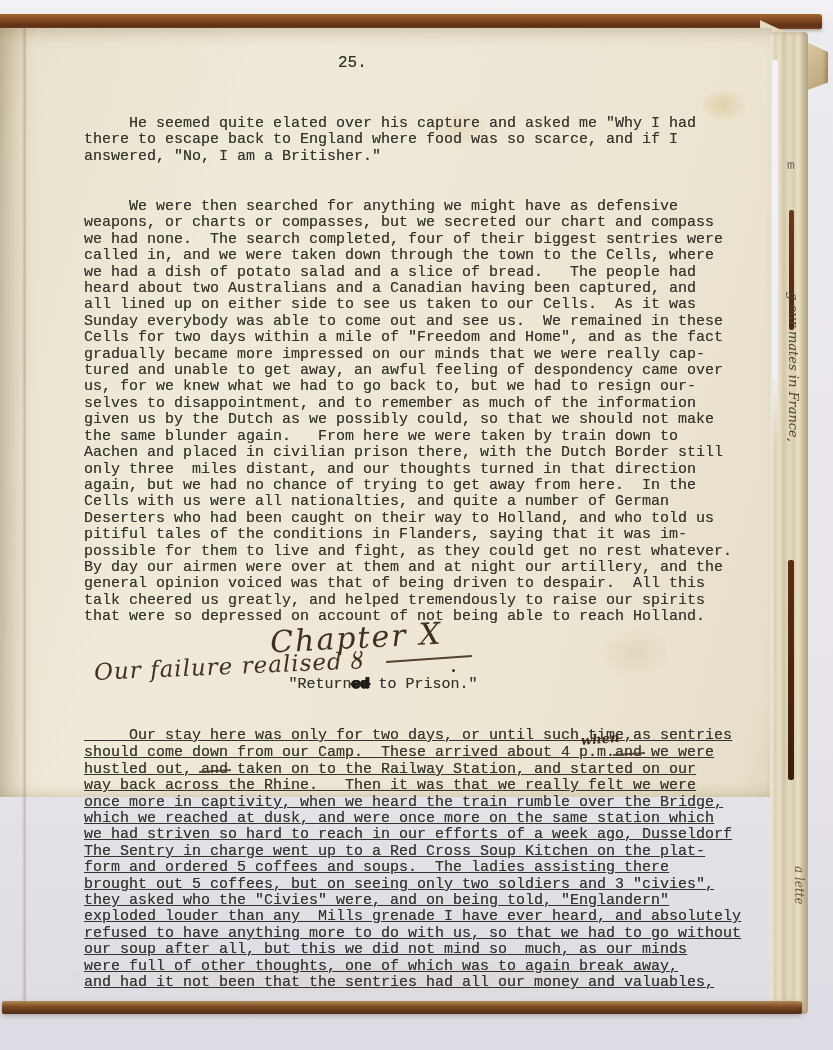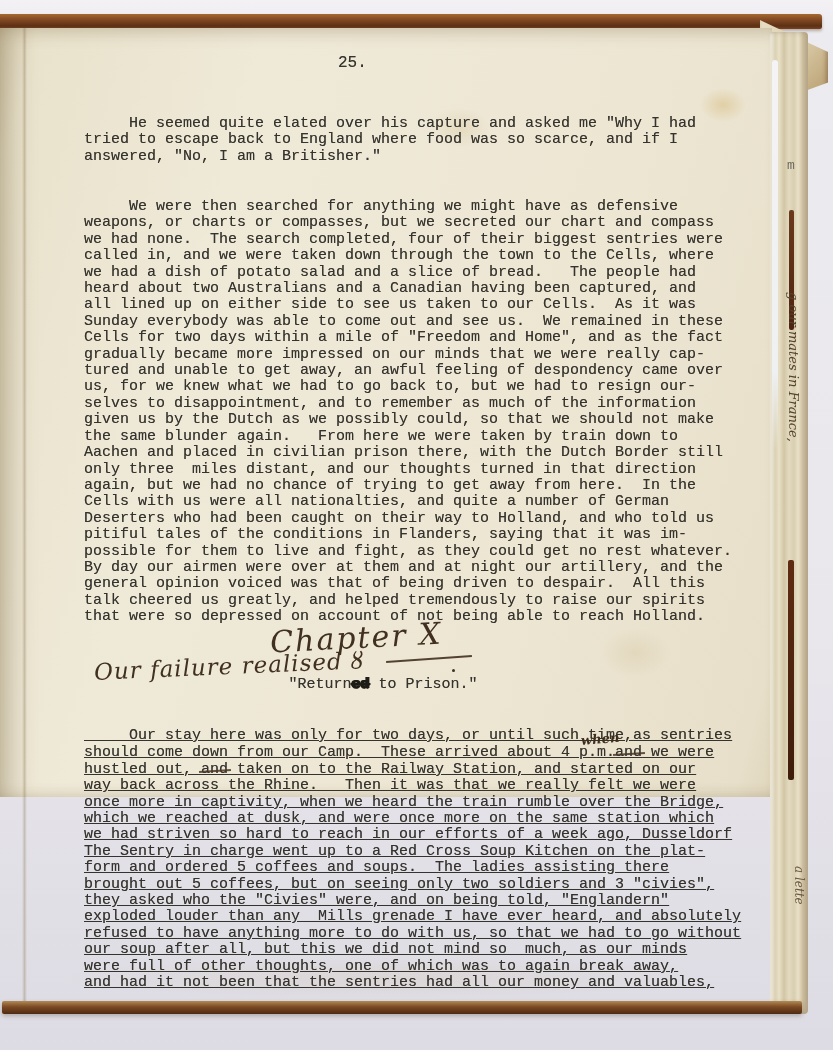--- a/index.html
+++ b/index.html
@@ -137,21 +137,21 @@
 
 <div class="abs page">
   <div class="abs gutter-line"></div>
   <div class="abs stain s1"></div>
   <div class="abs stain s2"></div>
   <div class="abs stain s3"></div>
   <div class="abs stain s4"></div>
 
   <div class="abs typed page-number">25.</div>
 
-  <div class="abs typed para p1"><div class="line">     He seemed quite elated over his capture and asked me "Why I had</div><div class="line">tried to escape back to England where food was so scarce, and if I</div><div class="line">answered, "No, I am a Britisher."</div></div>
+  <div class="abs typed para p1"><div class="line">     He seemed quite elated over his capture and asked me "Why I had</div><div class="line">there to escape back to England where food was so scarce, and if I</div><div class="line">answered, "No, I am a Britisher."</div></div>
 
   <div class="abs typed para p2"><div class="line">     We were then searched for anything we might have as defensive</div><div class="line">weapons, or charts or compasses, but we secreted our chart and compass</div><div class="line">we had none.  The search completed, four of their biggest sentries were</div><div class="line">called in, and we were taken down through the town to the Cells, where</div><div class="line">we had a dish of potato salad and a slice of bread.   The people had</div><div class="line">heard about two Australians and a Canadian having been captured, and</div><div class="line">all lined up on either side to see us taken to our Cells.  As it was</div><div class="line">Sunday everybody was able to come out and see us.  We remained in these</div><div class="line">Cells for two days within a mile of "Freedom and Home", and as the fact</div><div class="line">gradually became more impressed on our minds that we were really cap-</div><div class="line">tured and unable to get away, an awful feeling of despondency came over</div><div class="line">us, for we knew what we had to go back to, but we had to resign our-</div><div class="line">selves to disappointment, and to remember as much of the information</div><div class="line">given us by the Dutch as we possibly could, so that we should not make</div><div class="line">the same blunder again.   From here we were taken by train down to</div><div class="line">Aachen and placed in civilian prison there, with the Dutch Border still</div><div class="line">only three  miles distant, and our thoughts turned in that direction</div><div class="line">again, but we had no chance of trying to get away from here.  In the</div><div class="line">Cells with us were all nationalties, and quite a number of German</div><div class="line">Deserters who had been caught on their way to Holland, and who told us</div><div class="line">pitiful tales of the conditions in Flanders, saying that it was im-</div><div class="line">possible for them to live and fight, as they could get no rest whatever.</div><div class="line">By day our airmen were over at them and at night our artillery, and the</div><div class="line">general opinion voiced was that of being driven to despair.  All this</div><div class="line">talk cheered us greatly, and helped tremendously to raise our spirits</div><div class="line">that were so depressed on account of not being able to reach Holland.</div></div>
 
   <div class="abs hand chapter">Chapter X</div>
   <div class="abs chapter-underline"></div>
   <div class="abs chapter-dot"></div>
 
   <div class="abs hand note">Our failure realised ȣ</div>
 
   <div class="abs typed typed-title">"Return<span class="blot">ed</span> to Prison."</div>

